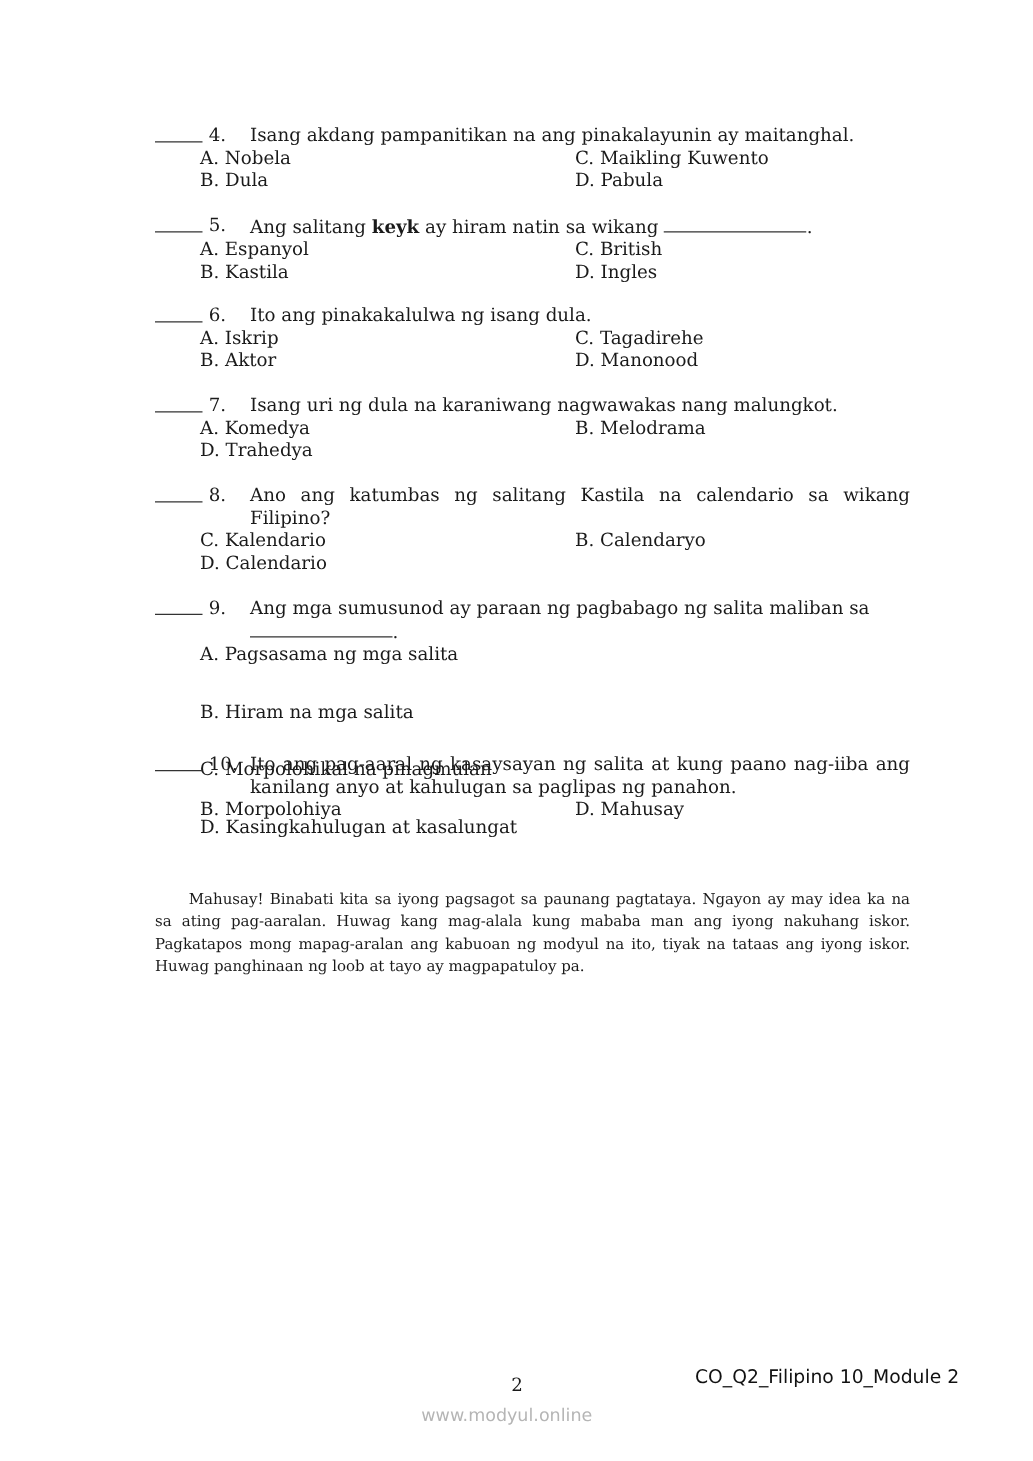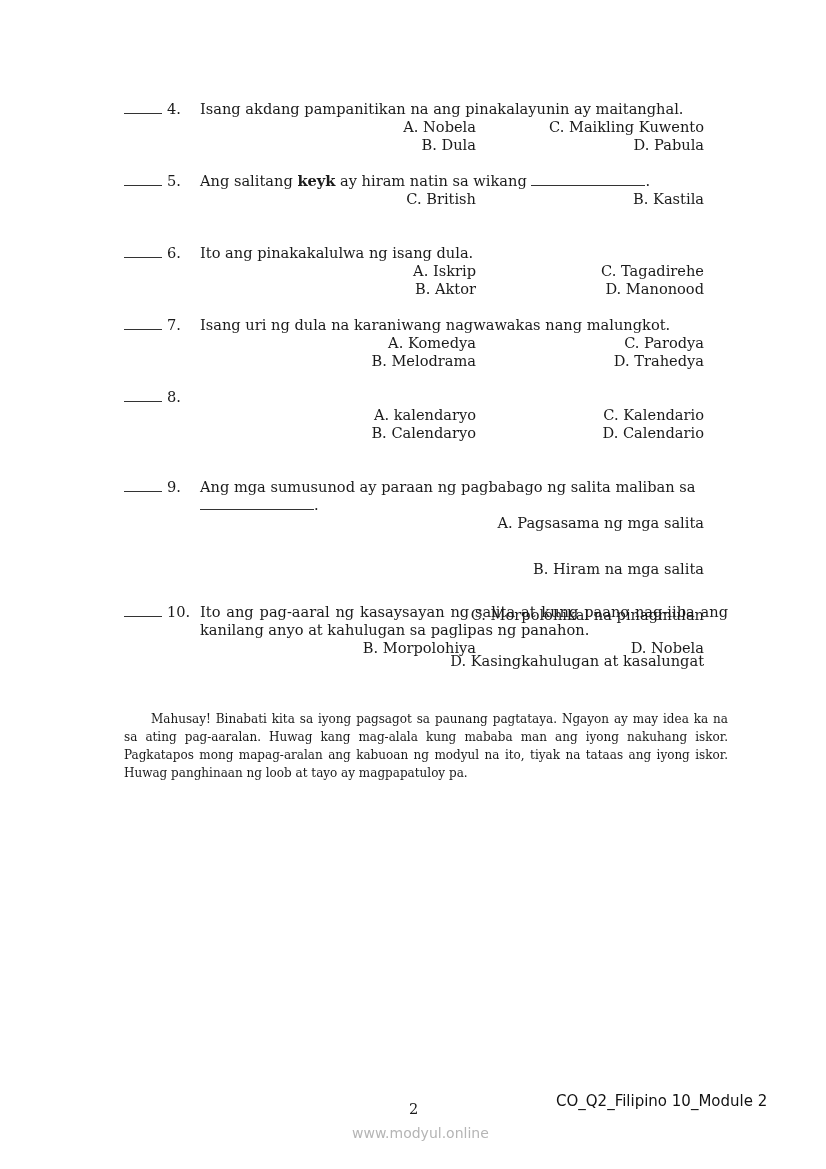--- a/index.html
+++ b/index.html
@@ -5,30 +5,30 @@
   html, body { margin: 0; padding: 0; background: #ffffff; }
   body { width: 826px; height: 1169px; position: relative; overflow: hidden;
          font-family: "DejaVu Serif", "Liberation Serif", serif; color: #1a1a1a; }
   .page { position: absolute; left: 0; top: 0; width: 826px; height: 1169px; }
   .q { position: absolute; left: 124px; width: 604px; font-size: 14.6px; line-height: 18px; }
   .q-head { display: flex; }
   .blank { display: inline-block; width: 38px; border-bottom: 1px solid #333; height: 13px; margin-right: 5px; flex: none; }
   .num { display: inline-block; width: 33px; flex: none; }
   .stem { flex: 1; text-align: justify; }
   .stem b { font-weight: bold; }
-  .opts { margin-left: 52px; display: grid; grid-template-columns: 300px 228px; text-align: right; }
+  .opts { margin-left: 36px; display: grid; grid-template-columns: 300px 228px; }
   .opts.single { grid-template-columns: 528px; gap: 28px; }
   .opt { white-space: nowrap; }
   .fillblank { display: inline-block; width: 114px; border-bottom: 1px solid #333; height: 13px; }
   .closing { position: absolute; left: 124px; top: 710px; width: 604px; font-size: 12px; line-height: 18px;
              text-align: justify; text-indent: 27px; }
   .pageno { position: absolute; left: 409px; top: 1100px; font-size: 14.6px; }
   .footer-code { position: absolute; left: 556px; top: 1092px; font-family: "DejaVu Sans", "Liberation Sans", sans-serif;
                  font-weight: normal; font-size: 15px; color: #111; }
-  .watermark { position: absolute; left: 352px; top: 1125px; font-family: "DejaVu Sans", "Liberation Sans", sans-serif;
+  .watermark { position: absolute; left: 337px; top: 1125px; font-family: "DejaVu Sans", "Liberation Sans", sans-serif;
                font-size: 14px; color: #b5b5b5; }
 </style>
 </head>
 <body>
 
 <div class="page">
 
   <div class="q" style="top:100px">
     <div class="q-head">
       <span class="blank"></span>
@@ -43,22 +43,24 @@
     </div>
   </div>
 
   <div class="q" style="top:172px">
     <div class="q-head">
       <span class="blank"></span>
       <span class="num">5.</span>
       <span class="stem"><span>Ang salitang </span><b>keyk</b><span> ay hiram natin sa wikang </span><span class="fillblank"></span><span>.</span></span>
     </div>
     <div class="opts">
+      <span class="opt">A.  Espanyol</span>
       <span class="opt">C. British</span>
       <span class="opt">B.  Kastila</span>
+      <span class="opt">D. Ingles</span>
     </div>
   </div>
 
   <div class="q" style="top:244px">
     <div class="q-head">
       <span class="blank"></span>
       <span class="num">6.</span>
       <span class="stem">Ito ang pinakakalulwa ng isang dula.</span>
     </div>
     <div class="opts">
@@ -70,33 +72,32 @@
   </div>
 
   <div class="q" style="top:316px">
     <div class="q-head">
       <span class="blank"></span>
       <span class="num">7.</span>
       <span class="stem">Isang uri ng dula na karaniwang nagwawakas nang malungkot.</span>
     </div>
     <div class="opts">
       <span class="opt">A.  Komedya</span>
-      <span class="opt">C. Parodya</span>
       <span class="opt">B.  Melodrama</span>
       <span class="opt">D. Trahedya</span>
     </div>
   </div>
 
   <div class="q" style="top:388px">
     <div class="q-head">
       <span class="blank"></span>
       <span class="num">8.</span>
+      <span class="stem">Ano ang katumbas ng salitang Kastila na calendario sa wikang Filipino?</span>
     </div>
     <div class="opts">
-      <span class="opt">A.  kalendaryo</span>
       <span class="opt">C. Kalendario</span>
       <span class="opt">B.  Calendaryo</span>
       <span class="opt">D. Calendario</span>
     </div>
   </div>
 
   <div class="q" style="top:478px">
     <div class="q-head">
       <span class="blank"></span>
       <span class="num">9.</span>
@@ -111,21 +112,21 @@
   </div>
 
   <div class="q" style="top:603px">
     <div class="q-head">
       <span class="blank"></span>
       <span class="num">10.</span>
       <span class="stem">Ito ang pag-aaral ng kasaysayan ng salita at kung paano nag-iiba ang kanilang anyo at kahulugan sa paglipas ng panahon.</span>
     </div>
     <div class="opts">
       <span class="opt">B.  Morpolohiya</span>
-      <span class="opt">D. Nobela</span>
+      <span class="opt">D. Mahusay</span>
     </div>
   </div>
 
   <p class="closing" style="margin:0">Mahusay! Binabati kita sa iyong pagsagot sa paunang pagtataya. Ngayon ay may idea ka na sa ating pag-aaralan. Huwag kang mag-alala kung mababa man ang iyong nakuhang iskor. Pagkatapos mong mapag-aralan ang kabuoan ng modyul na ito, tiyak na tataas ang iyong iskor. Huwag panghinaan ng loob at tayo ay magpapatuloy pa.</p>
 
   <div class="pageno">2</div>
   <div class="footer-code">CO_Q2_Filipino 10_Module 2</div>
   <div class="watermark">www.modyul.online</div>
 </div>
 

